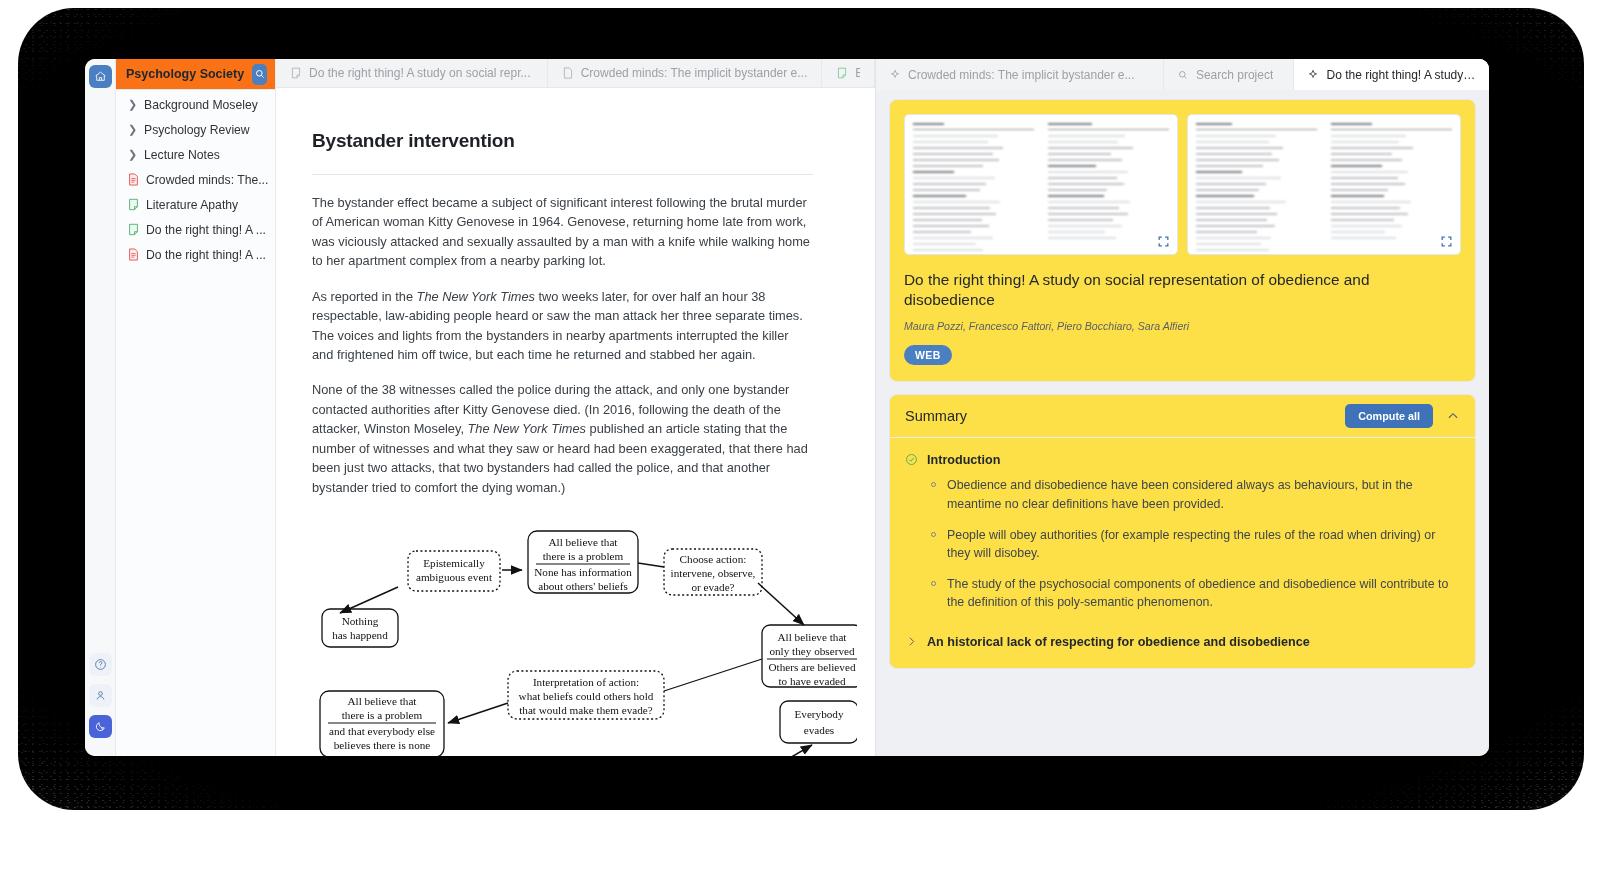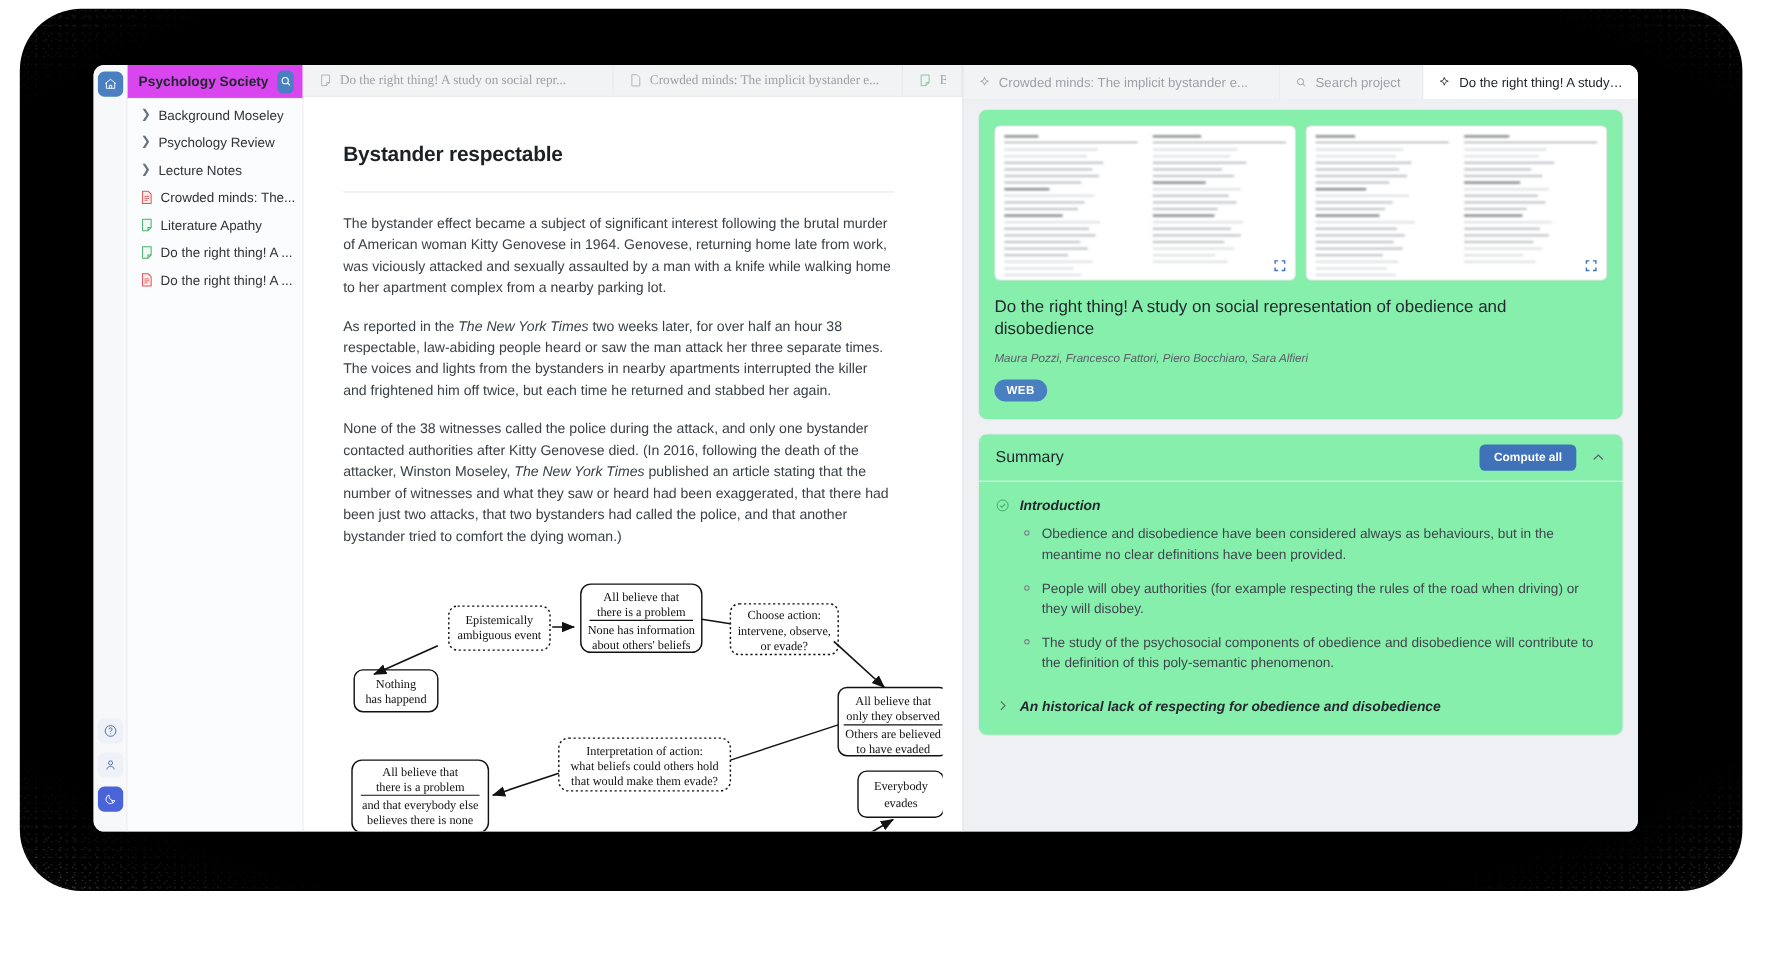--- a/index.html
+++ b/index.html
@@ -56,21 +56,21 @@
   .rail-btn.moon { background: #4a63d8; }
   .rail-btn.moon svg { stroke: #fff; }
 
   
   .sidebar {
     width: 160px; flex: 0 0 160px; background: #fbfcfd; border-right: 1px solid #e8eaed;
     display: flex; flex-direction: column;
   }
   .sidebar-head {
     height: 31px; display: flex; align-items: center; gap: 8px;
-    padding: 0 8px 0 10px; border-bottom: 1px solid #e8eaed; background:#d946ef;
+    padding: 0 8px 0 10px; border-bottom: 1px solid #e8eaed; background:#f97316;
   }
   .project-name { font-size: 12.5px; font-weight: 700; color: #23272e; white-space: nowrap; }
   .search-sq {
     width: 21px; height: 21px; border-radius: 5px; background: #4a7fc1;
     display: flex; align-items: center; justify-content: center; margin-left: auto;
   }
   .search-sq svg { stroke: #fff; fill: none; stroke-width: 2; }
 
   .side-actions { padding: 9px 10px 4px; }
   .action-btn {
@@ -87,21 +87,21 @@
   .tree-row .chev { width: 9px; color: #6b7280; font-size: 11px; line-height: 1; }
   .tree-row .ficon { width: 11px; height: 13px; flex: 0 0 11px; }
   .tree-label { overflow: hidden; text-overflow: ellipsis; }
 
   
   .center { flex: 1 1 auto; display: flex; flex-direction: column; min-width: 0; background:#fff; }
   .tabbar { height: 31px; display: flex; align-items: stretch; background: #f2f3f5; border-bottom: 1px solid #e6e8eb; }
   .tab {
     display: flex; align-items: center; gap: 7px; padding: 0 14px;
     font-size: 12px; color: #9ca1a8; max-width: 300px; white-space: nowrap;
-    border-right: 1px solid #e6e8eb; background: #f2f3f5; font-family: Liberation Serif, serif;
+    border-right: 1px solid #e6e8eb; background: #f2f3f5;
   }
   .tab .tab-ico { width: 12px; height: 12px; flex: 0 0 12px; }
   .tab-text { overflow: hidden; text-overflow: ellipsis; }
 
   .doc-scroll { flex: 1 1 auto; overflow: hidden; position: relative; }
   .doc { padding: 42px 62px 0 36px; max-width: 620px; }
   .doc h1 { font-size: 19px; font-weight: 700; color: #1d2125; letter-spacing: -.2px; }
   .doc hr { border: 0; border-top: 1px solid #e4e6e9; margin: 22px 0 18px; }
   .doc p { font-size: 12.8px; line-height: 1.52; color: #3a4046; margin-bottom: 16px; }
   .doc em { font-style: italic; }
@@ -114,21 +114,21 @@
   }
   .rtabbar { height: 31px; display: flex; align-items: stretch; background: #f2f3f5; }
   .rtab {
     display: flex; align-items: center; gap: 7px; padding: 0 13px; font-size: 12px;
     color: #9ca1a8; white-space: nowrap; border-right: 1px solid #e6e8eb; background: #f2f3f5;
   }
   .rtab.active { background: #fff; color: #22262b; }
   .rtab .tab-ico { width: 12px; height: 12px; flex: 0 0 12px; }
 
   .rbody { flex: 1 1 auto; padding: 9px 13px 0 13px; overflow: hidden; }
-  .card { background: #86efac; border: 1px solid #e6e8ec; border-radius: 8px; }
+  .card { background: #fde047; border: 1px solid #e6e8ec; border-radius: 8px; }
   .card.paper { padding: 14px 14px 16px; }
   .thumbs { display: flex; gap: 9px; }
   .thumb {
     position: relative; flex: 1 1 0; height: 141px; border: 1px solid #e3e5e9;
     border-radius: 5px; background: #fff; overflow: hidden;
   }
   .thumb-inner { position: absolute; inset: 8px; filter: blur(1.05px); opacity: .85; }
   .tb-line { height: 2px; background: #7b8086; margin-bottom: 4px; opacity: .55; }
   .tb-line.dark { background: #3f4246; opacity: .8; }
   .tb-line.lite { background: #b9bdc2; }
@@ -150,21 +150,21 @@
   }
   .summary-title { font-size: 14.5px; color: #23282e; }
   .compute-btn {
     margin-left: auto; background: #3f72b8; color: #fff; font-size: 10.8px; font-weight: 700;
     padding: 6px 13px; border-radius: 5px;
   }
   .collapse-ico { margin-left: 13px; width: 14px; height: 14px; }
 
   .summary-body { padding: 14px 15px 8px; }
   .sec-row { display: flex; align-items: flex-start; gap: 9px; margin-bottom: 4px; }
-  .sec-title { font-size: 12.6px; font-weight: 700; color: #23282e; line-height: 1.33; font-style: italic; }
+  .sec-title { font-size: 12.6px; font-weight: 700; color: #23282e; line-height: 1.33; }
   .check-ico, .chev-ico { width: 13px; height: 13px; flex: 0 0 13px; margin-top: 1px; }
   .bullets { margin: 8px 0 14px 26px; }
   .bullet { display: flex; gap: 11px; margin-bottom: 13px; }
   .bullet .dot {
     flex: 0 0 5px; width: 5px; height: 5px; border-radius: 50%;
     border: 1px solid #7c818a; margin-top: 6px; background: transparent;
   }
   .bullet .btxt { font-size: 12.4px; line-height: 1.46; color: #40464d; }
   .sec-row.collapsed { margin-bottom: 0; padding: 9px 0; }
 </style>
@@ -284,21 +284,21 @@
           <svg class="tab-ico" viewBox="0 0 16 20">
             <path d="M2 2h12v11.5L9.5 18H2z" fill="none" stroke="#7fc99a" stroke-width="1.5"></path>
             <path d="M14 13.4H9.6V18" fill="none" stroke="#7fc99a" stroke-width="1.5"></path>
           </svg>
           <span class="tab-text">B</span>
         </div>
       </div>
 
       <div class="doc-scroll">
         <div class="doc">
-          <h1>Bystander respectable</h1>
+          <h1>Bystander intervention</h1>
           <hr>
 
           <p><span>The bystander effect became a subject of significant interest following the brutal murder of American woman Kitty Genovese in 1964. Genovese, returning home late from work, was viciously attacked and sexually assaulted by a man with a knife while walking home to her apartment complex from a nearby parking lot.</span></p>
 
           <p><span>As reported in the </span><em class="lnk">The New York Times</em><span> two weeks later, for over half an hour 38 respectable, law-abiding people heard or saw the man attack her three separate times. The voices and lights from the bystanders in nearby apartments interrupted the killer and frightened him off twice, but each time he returned and stabbed her again.</span></p>
 
           <p><span>None of the 38 </span><span class="lnk">witnesses</span><span> called the </span><span class="lnk">police</span><span> during the attack, and only one bystander contacted authorities after Kitty Genovese died. (In 2016, following the death of the attacker, Winston Moseley, </span><em>The New York Times</em><span> published an article stating that the number of witnesses and what they saw or heard had been exaggerated, that there had been just two attacks, that two bystanders had called the police, and that another bystander tried to comfort the dying woman.)</span></p>
 
           <div class="figure">
             <svg viewBox="0 0 545 290" width="545" height="290" style="font-family:'Liberation Serif',serif">

